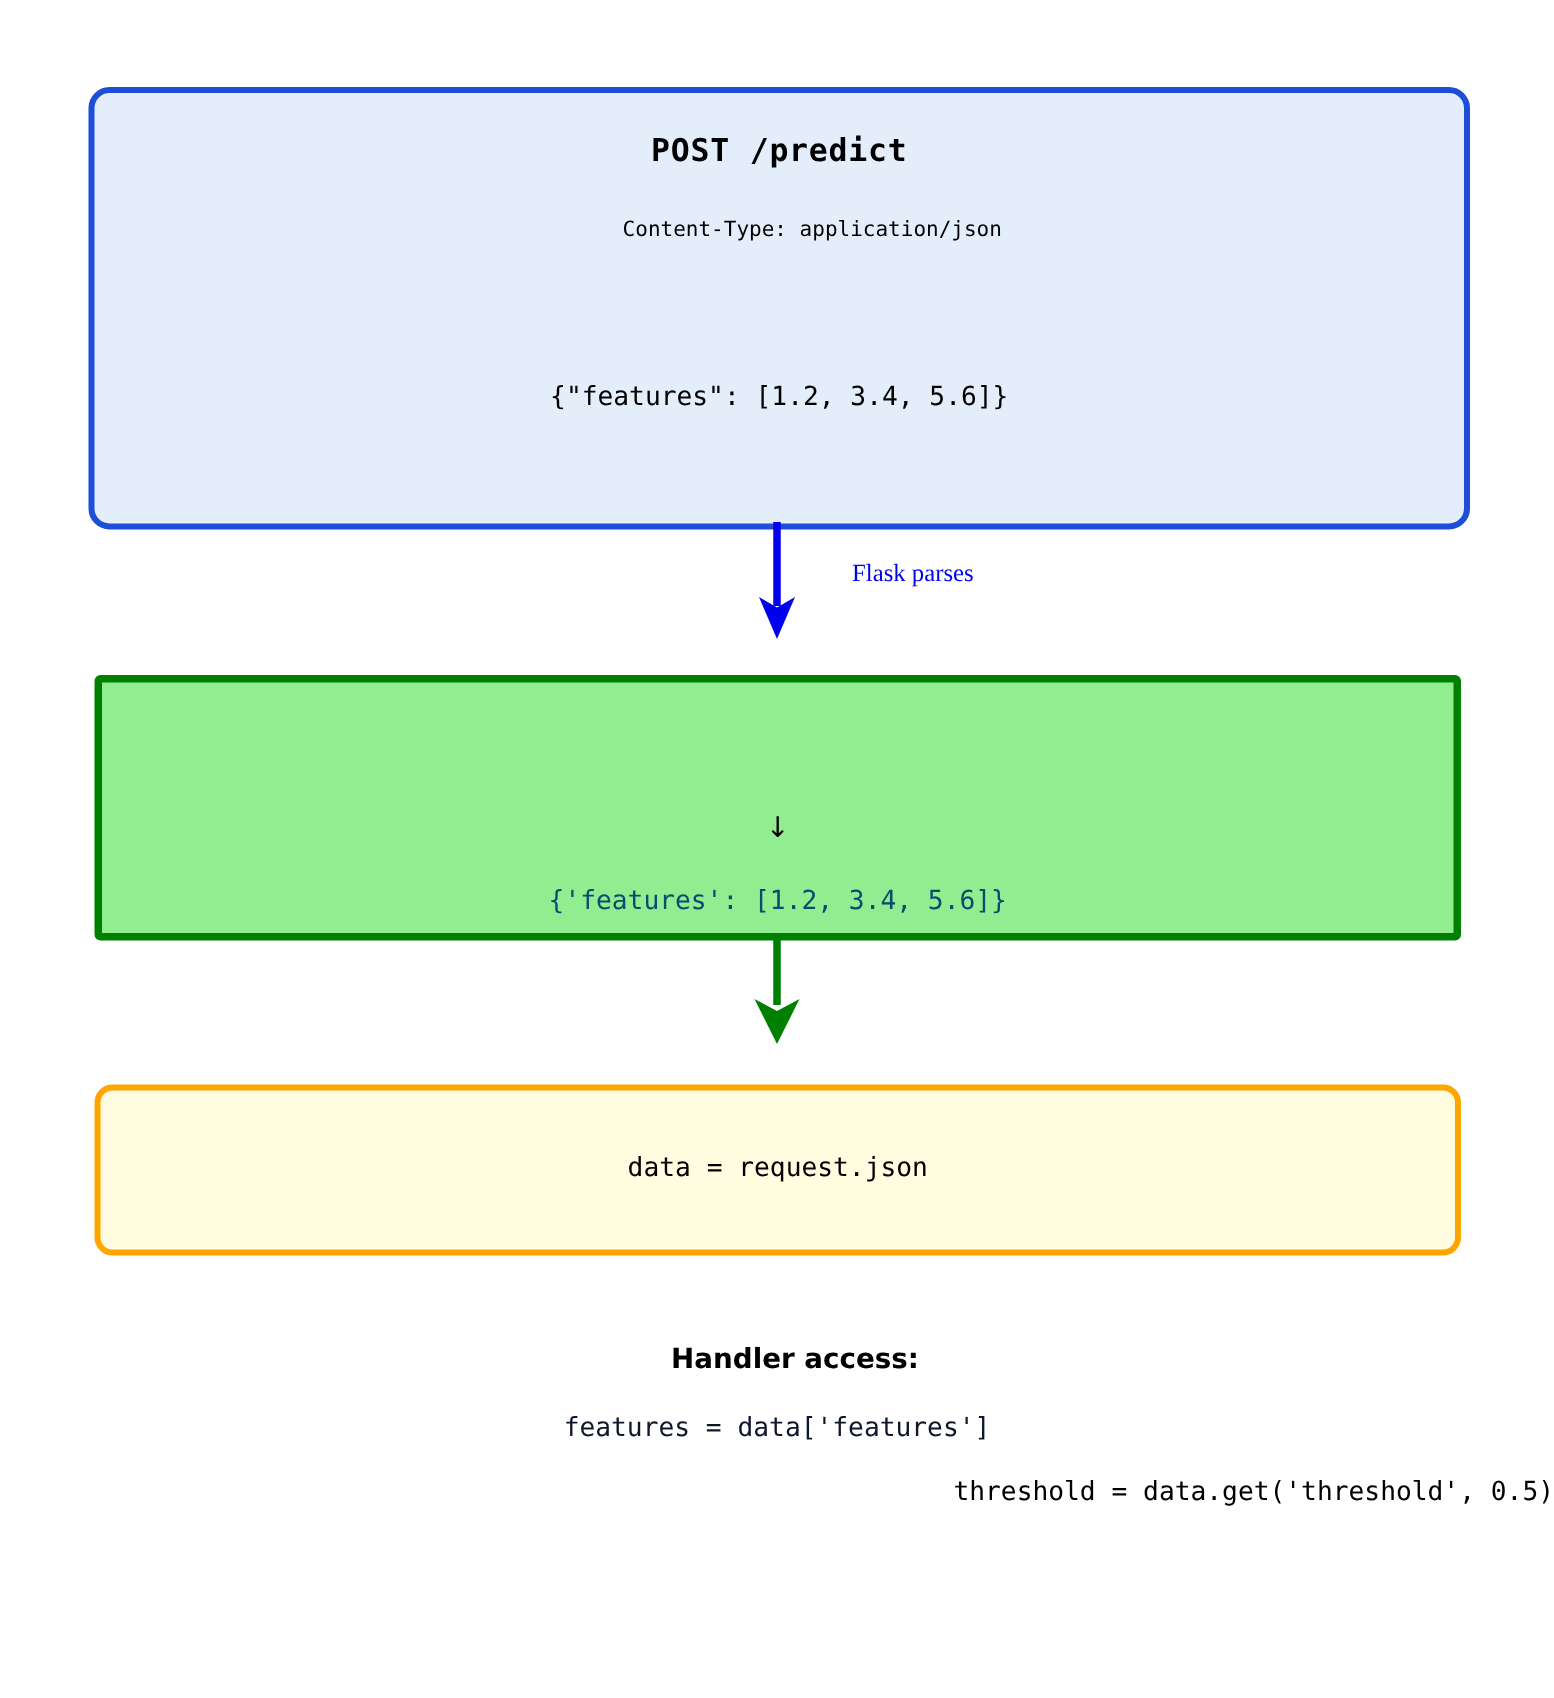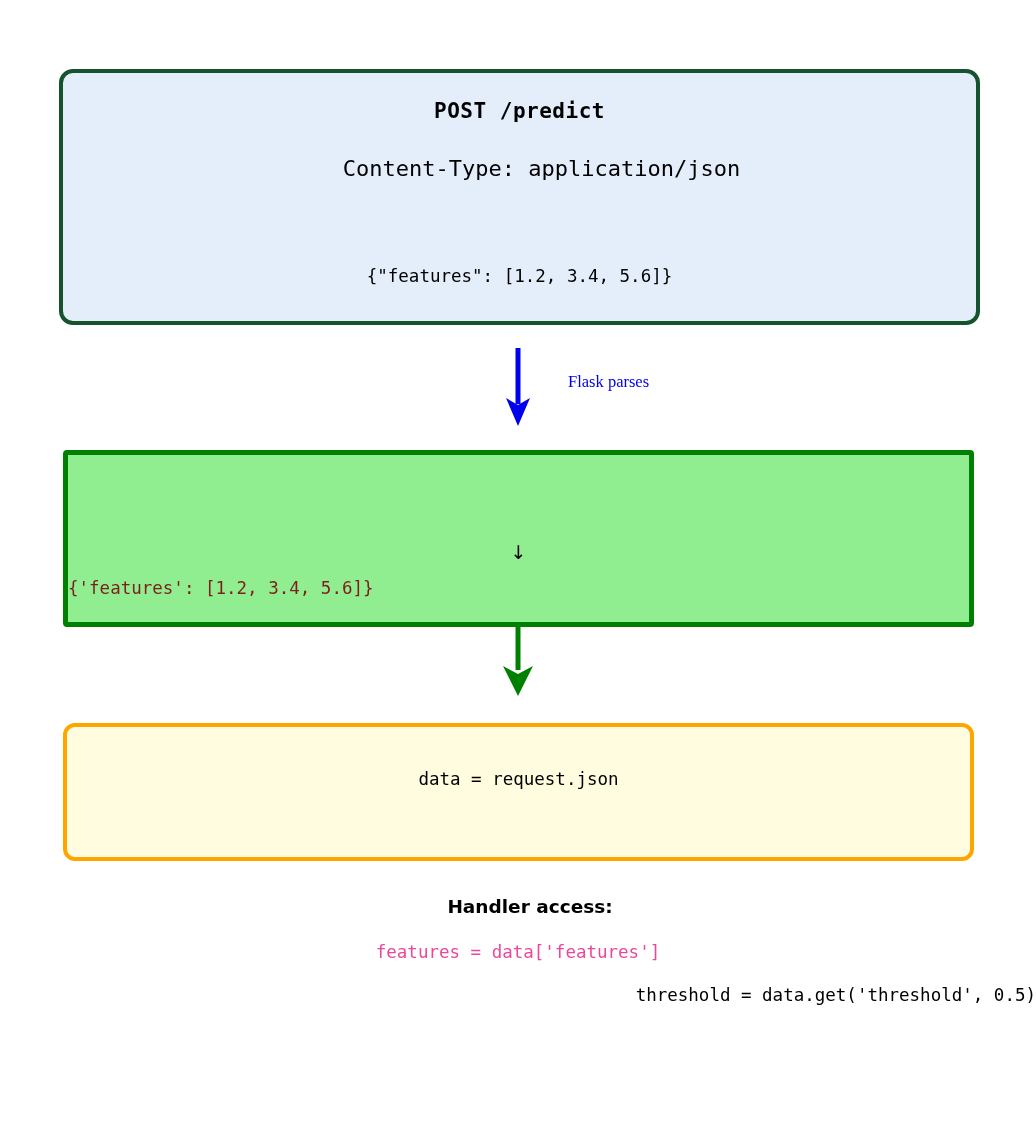--- a/index.html
+++ b/index.html
@@ -28,25 +28,25 @@
     position: absolute;
     box-sizing: border-box;
     display: flex;
     flex-direction: column;
     align-items: center;
   }
 
   
   .box-request {
     left: 59px;
-    top: 69px;
+    top: 58px;
     width: 921px;
-    height: 256px;
+    height: 295px;
     background: #e4eefb;
-    border: 4px solid #14532d;
+    border: 4px solid #1d4ed8;
     border-radius: 14px;
   }
   .req-title {
     position: absolute;
     left: 0;
     right: 0;
     top: 26px;
     text-align: center;
     font-family: "DejaVu Sans Mono", monospace;
     font-weight: bold;
@@ -54,21 +54,21 @@
     color: #000000;
     letter-spacing: 0.5px;
   }
   .req-header {
     position: absolute;
     left: 0;
     right: 0;
     top: 83px;
     text-align: center;
     font-family: "DejaVu Sans Mono", monospace;
-    font-size: 22px;
+    font-size: 14px;
     color: #000000;
     padding-left: 44px;
   }
   .req-body {
     position: absolute;
     left: 0;
     right: 0;
     top: 193px;
     text-align: center;
     font-family: "DejaVu Sans Mono", monospace;
@@ -106,32 +106,33 @@
     text-align: center;
     font-family: "DejaVu Sans", sans-serif;
     font-size: 19px;
     line-height: 1;
     color: #000000;
   }
   .parsed-body {
     position: absolute;
     left: 0;
     right: 0;
-    top: 123px;
-    font-family: "DejaVu Sans Mono", monospace;
-    font-size: 17.5px;
-    color: #7f1d1d;
+    top: 136px;
+    text-align: center;
+    font-family: "DejaVu Sans Mono", monospace;
+    font-size: 17.5px;
+    color: #0c4a6e;
   }
 
   
   .box-code {
     left: 63px;
     top: 723px;
     width: 911px;
-    height: 138px;
+    height: 114px;
     background: #fffce0;
     border: 4px solid #ffa500;
     border-radius: 12px;
   }
   .code-text {
     position: absolute;
     left: 0;
     right: 0;
     top: 42px;
     text-align: center;
@@ -172,21 +173,21 @@
     margin-left: 24px;
   }
   .handler-line-1 {
     position: absolute;
     left: 0;
     right: 0;
     top: 942px;
     text-align: center;
     font-family: "DejaVu Sans Mono", monospace;
     font-size: 17.5px;
-    color: #ec4899;
+    color: #0f172a;
   }
   .handler-line-2 {
     position: absolute;
     left: 0;
     right: 0;
     top: 985px;
     text-align: right;
     font-family: "DejaVu Sans Mono", monospace;
     font-size: 17.5px;
     color: #000000;

